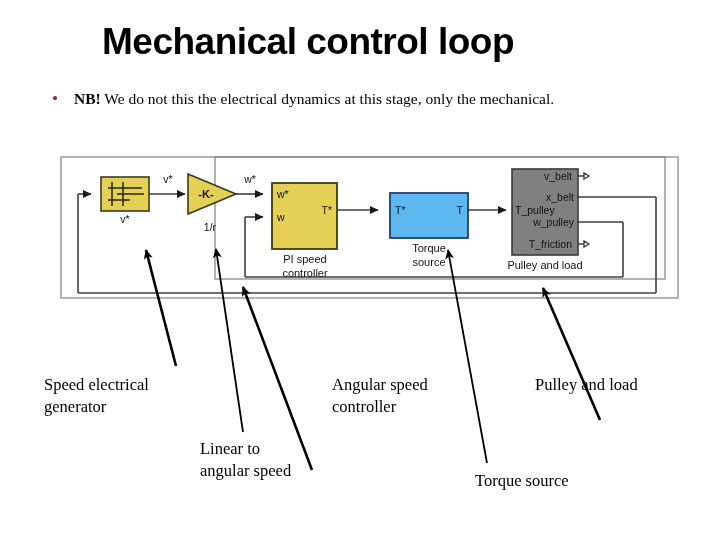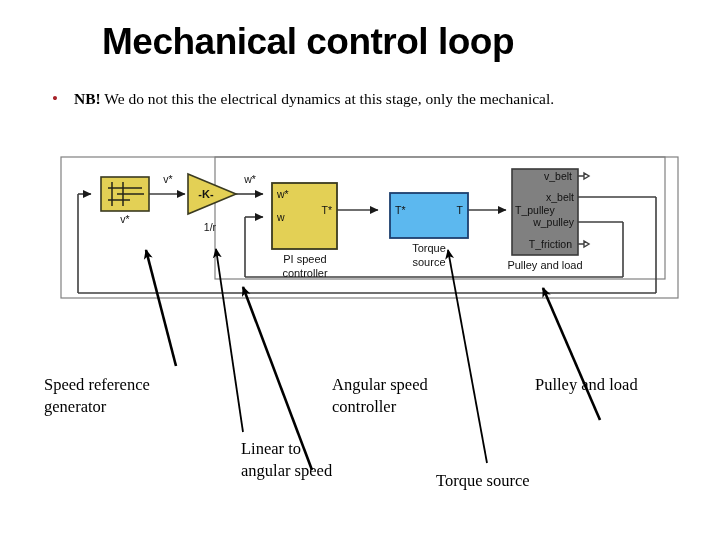--- a/index.html
+++ b/index.html
@@ -69,23 +69,23 @@
 
   
   .callout {
     position: absolute;
     font-size: 16.5px;
     line-height: 22px;
     color: #000000;
     white-space: pre-line;
   }
   #callout-speed-ref   { left: 44px;  top: 374px; }
-  #callout-linear      { left: 200px; top: 438px; margin-left: 41px; }
+  #callout-linear      { left: 200px; top: 438px; }
   #callout-angular     { left: 332px; top: 374px; }
-  #callout-torque-src  { left: 436px; top: 470px; }
+  #callout-torque-src  { left: 475px; top: 470px; }
   #callout-pulley      { left: 535px; top: 374px; }
 
   
   #leaders {
     position: absolute;
     left: 0;
     top: 0;
     width: 720px;
     height: 540px;
     pointer-events: none;
@@ -205,20 +205,20 @@
   </defs>
   <g stroke="#000000" fill="none" stroke-width="2.6">
     <path d="M 176,366 L 146,250" marker-end="url(#lead)"></path>
     <path d="M 243,432 L 216,249" stroke-width="1.8" marker-end="url(#lead)"></path>
     <path d="M 312,470 L 243,287" marker-end="url(#lead)"></path>
     <path d="M 487,463 L 448,250" stroke-width="1.8" marker-end="url(#lead)"></path>
     <path d="M 600,420 L 543,288" marker-end="url(#lead)"></path>
   </g>
 </svg>
 
-<div class="callout" id="callout-speed-ref">Speed reference
+<div class="callout" id="callout-speed-ref">Speed electrical
 generator</div>
 <div class="callout" id="callout-linear">Linear to
 angular speed</div>
 <div class="callout" id="callout-angular">Angular speed
 controller</div>
 <div class="callout" id="callout-torque-src">Torque source</div>
 <div class="callout" id="callout-pulley">Pulley and load</div>
 
 </body></html>

